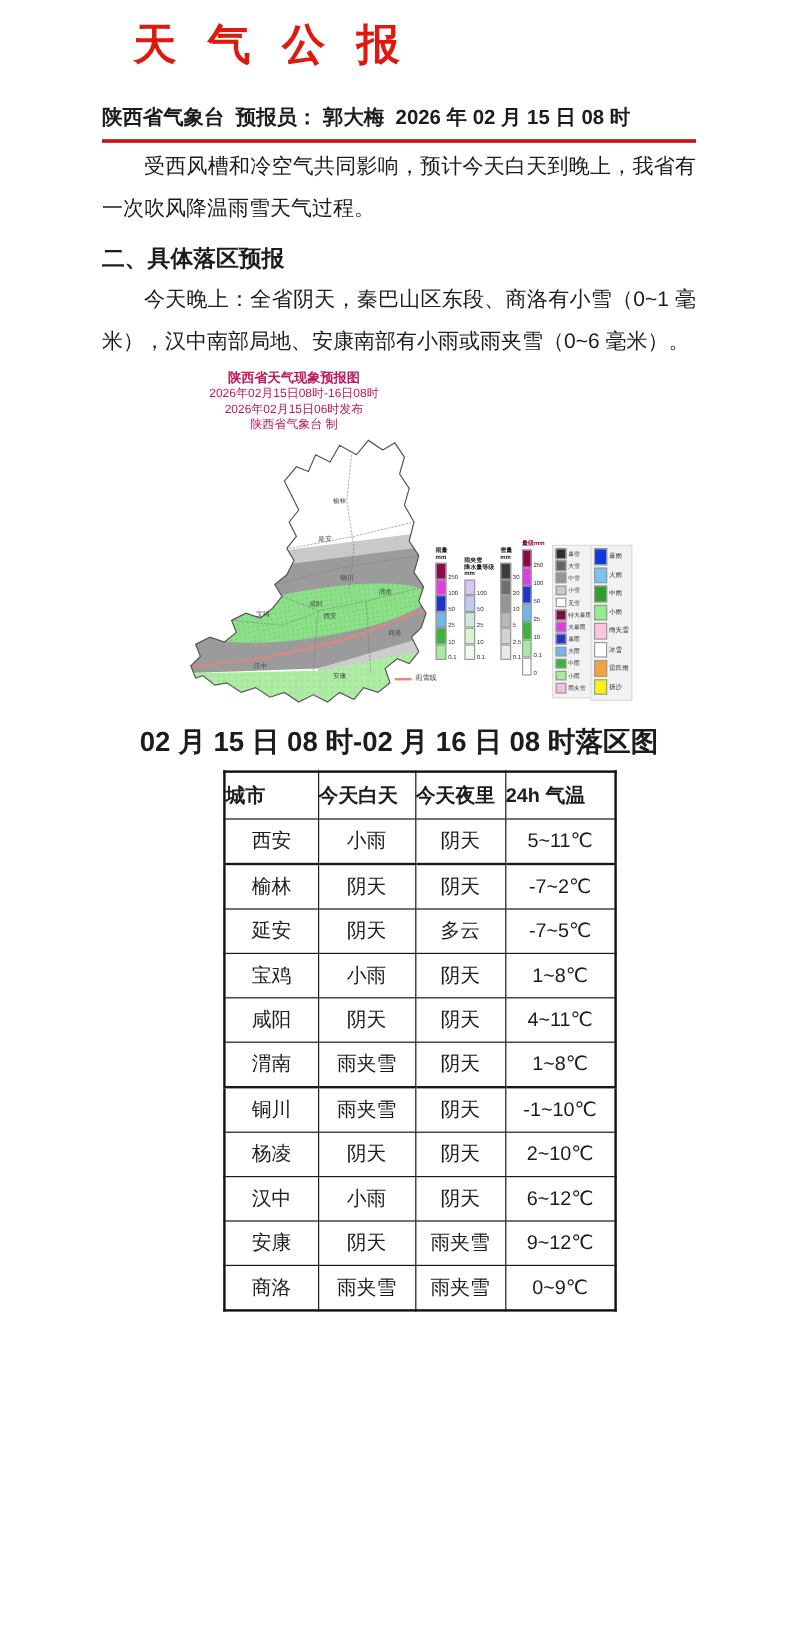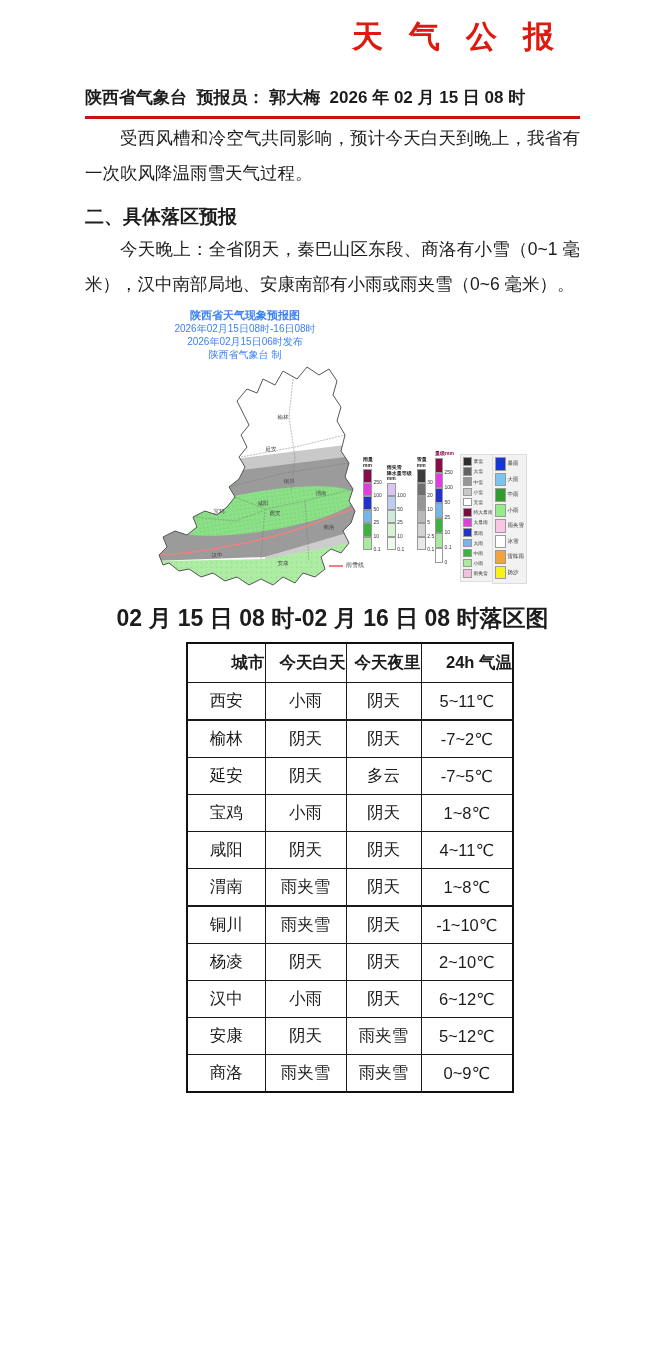--- a/index.html
+++ b/index.html
@@ -3,34 +3,34 @@
 <meta charset="utf-8">
 <style>
   html,body{margin:0;padding:0;}
   body{
     width:664px;height:1357px;background:#ffffff;color:#1c1c1c;
     font-family:"Liberation Sans","DejaVu Sans",sans-serif;
     overflow:hidden;
   }
   .page{padding:8px 84px 0 85px;}
   .doc-title{
-    text-align:right;color:#e0190f;font-size:31px;font-weight:bold;
+    text-align:left;color:#e0190f;font-size:36px;font-weight:bold;
     letter-spacing:26px;text-indent:26px;line-height:50px;margin-top:4px;
   }
   .meta-line{
     margin-top:24px;font-size:17px;font-weight:bold;
     border-bottom:3px solid #c61210;padding-bottom:7px;white-space:pre;
   }
   .sec-heading{font-size:19px;font-weight:bold;margin:13px 0 2px 0;line-height:26px;}
   .para{
     font-size:17.5px;line-height:35px;text-align:justify;text-indent:2em;margin:2px 0 0 0;
   }
   
   .map-block{margin-top:6px;}
-  .map-header{width:300px;margin-left:10px;text-align:center;color:#3b82f6;}
+  .map-header{width:300px;margin-left:10px;text-align:center;color:#be185d;}
   .map-header .mh1{font-size:11px;font-weight:bold;line-height:14px;}
   .map-header .mh2{font-size:10px;line-height:13px;}
   .map-canvas{position:relative;width:410px;height:236px;margin-left:60px;}
   .prov-svg{position:absolute;left:0;top:0;}
   .map-caption{text-align:center;font-size:23px;font-weight:bold;margin-top:6px;}
   
   .lga-wrap{position:absolute;left:218px;top:96px;display:flex;gap:5px;align-items:flex-end;}
   .lg{display:flex;flex-direction:column;justify-content:flex-end;}
   .lg-title{font-size:5px;line-height:5.5px;white-space:pre-line;color:#222;margin-bottom:1px;font-weight:bold;}
   .lg-row{display:flex;align-items:flex-end;}
@@ -50,21 +50,21 @@
   .lg-d .lg-sw{width:11px;height:13.5px;}
   .lg-d .lg-lb{font-size:5.5px;transform:none;}
   .rs-legend{position:absolute;left:184px;top:200px;display:flex;align-items:center;}
   .rs-dash{display:inline-block;width:14px;height:2px;background:#ef8080;margin-right:3px;}
   .rs-label{font-size:6px;color:#444;}
   
   .city-table{
     border-collapse:collapse;border:2px solid #111;margin:8px 0 0 101px;
     table-layout:fixed;font-size:16.5px;
   }
-  .city-table th{font-weight:600;height:38px;border:1.5px solid #1a1a1a;text-align:right;padding:0;}
+  .city-table th{font-weight:600;height:38px;border:1.5px solid #1a1a1a;text-align:left;padding:0;}
   .city-table td{height:36px;border:1.5px solid #1a1a1a;text-align:center;padding:0;}
   .city-table tr.thick td{border-bottom-width:2.5px;}
 </style>
 </head>
 <body>
 
 <div class="page">
 
   <div class="doc-title">天气公报</div>
 
@@ -412,21 +412,21 @@
         <tr>
           <td>汉中</td>
           <td>小雨</td>
           <td>阴天</td>
           <td>6~12℃</td>
         </tr>
         <tr>
           <td>安康</td>
           <td>阴天</td>
           <td>雨夹雪</td>
-          <td>5~12℃</td>
+          <td>9~12℃</td>
         </tr>
         <tr>
           <td>商洛</td>
           <td>雨夹雪</td>
           <td>雨夹雪</td>
           <td>0~9℃</td>
         </tr>
       </tbody>
   </table>
 

